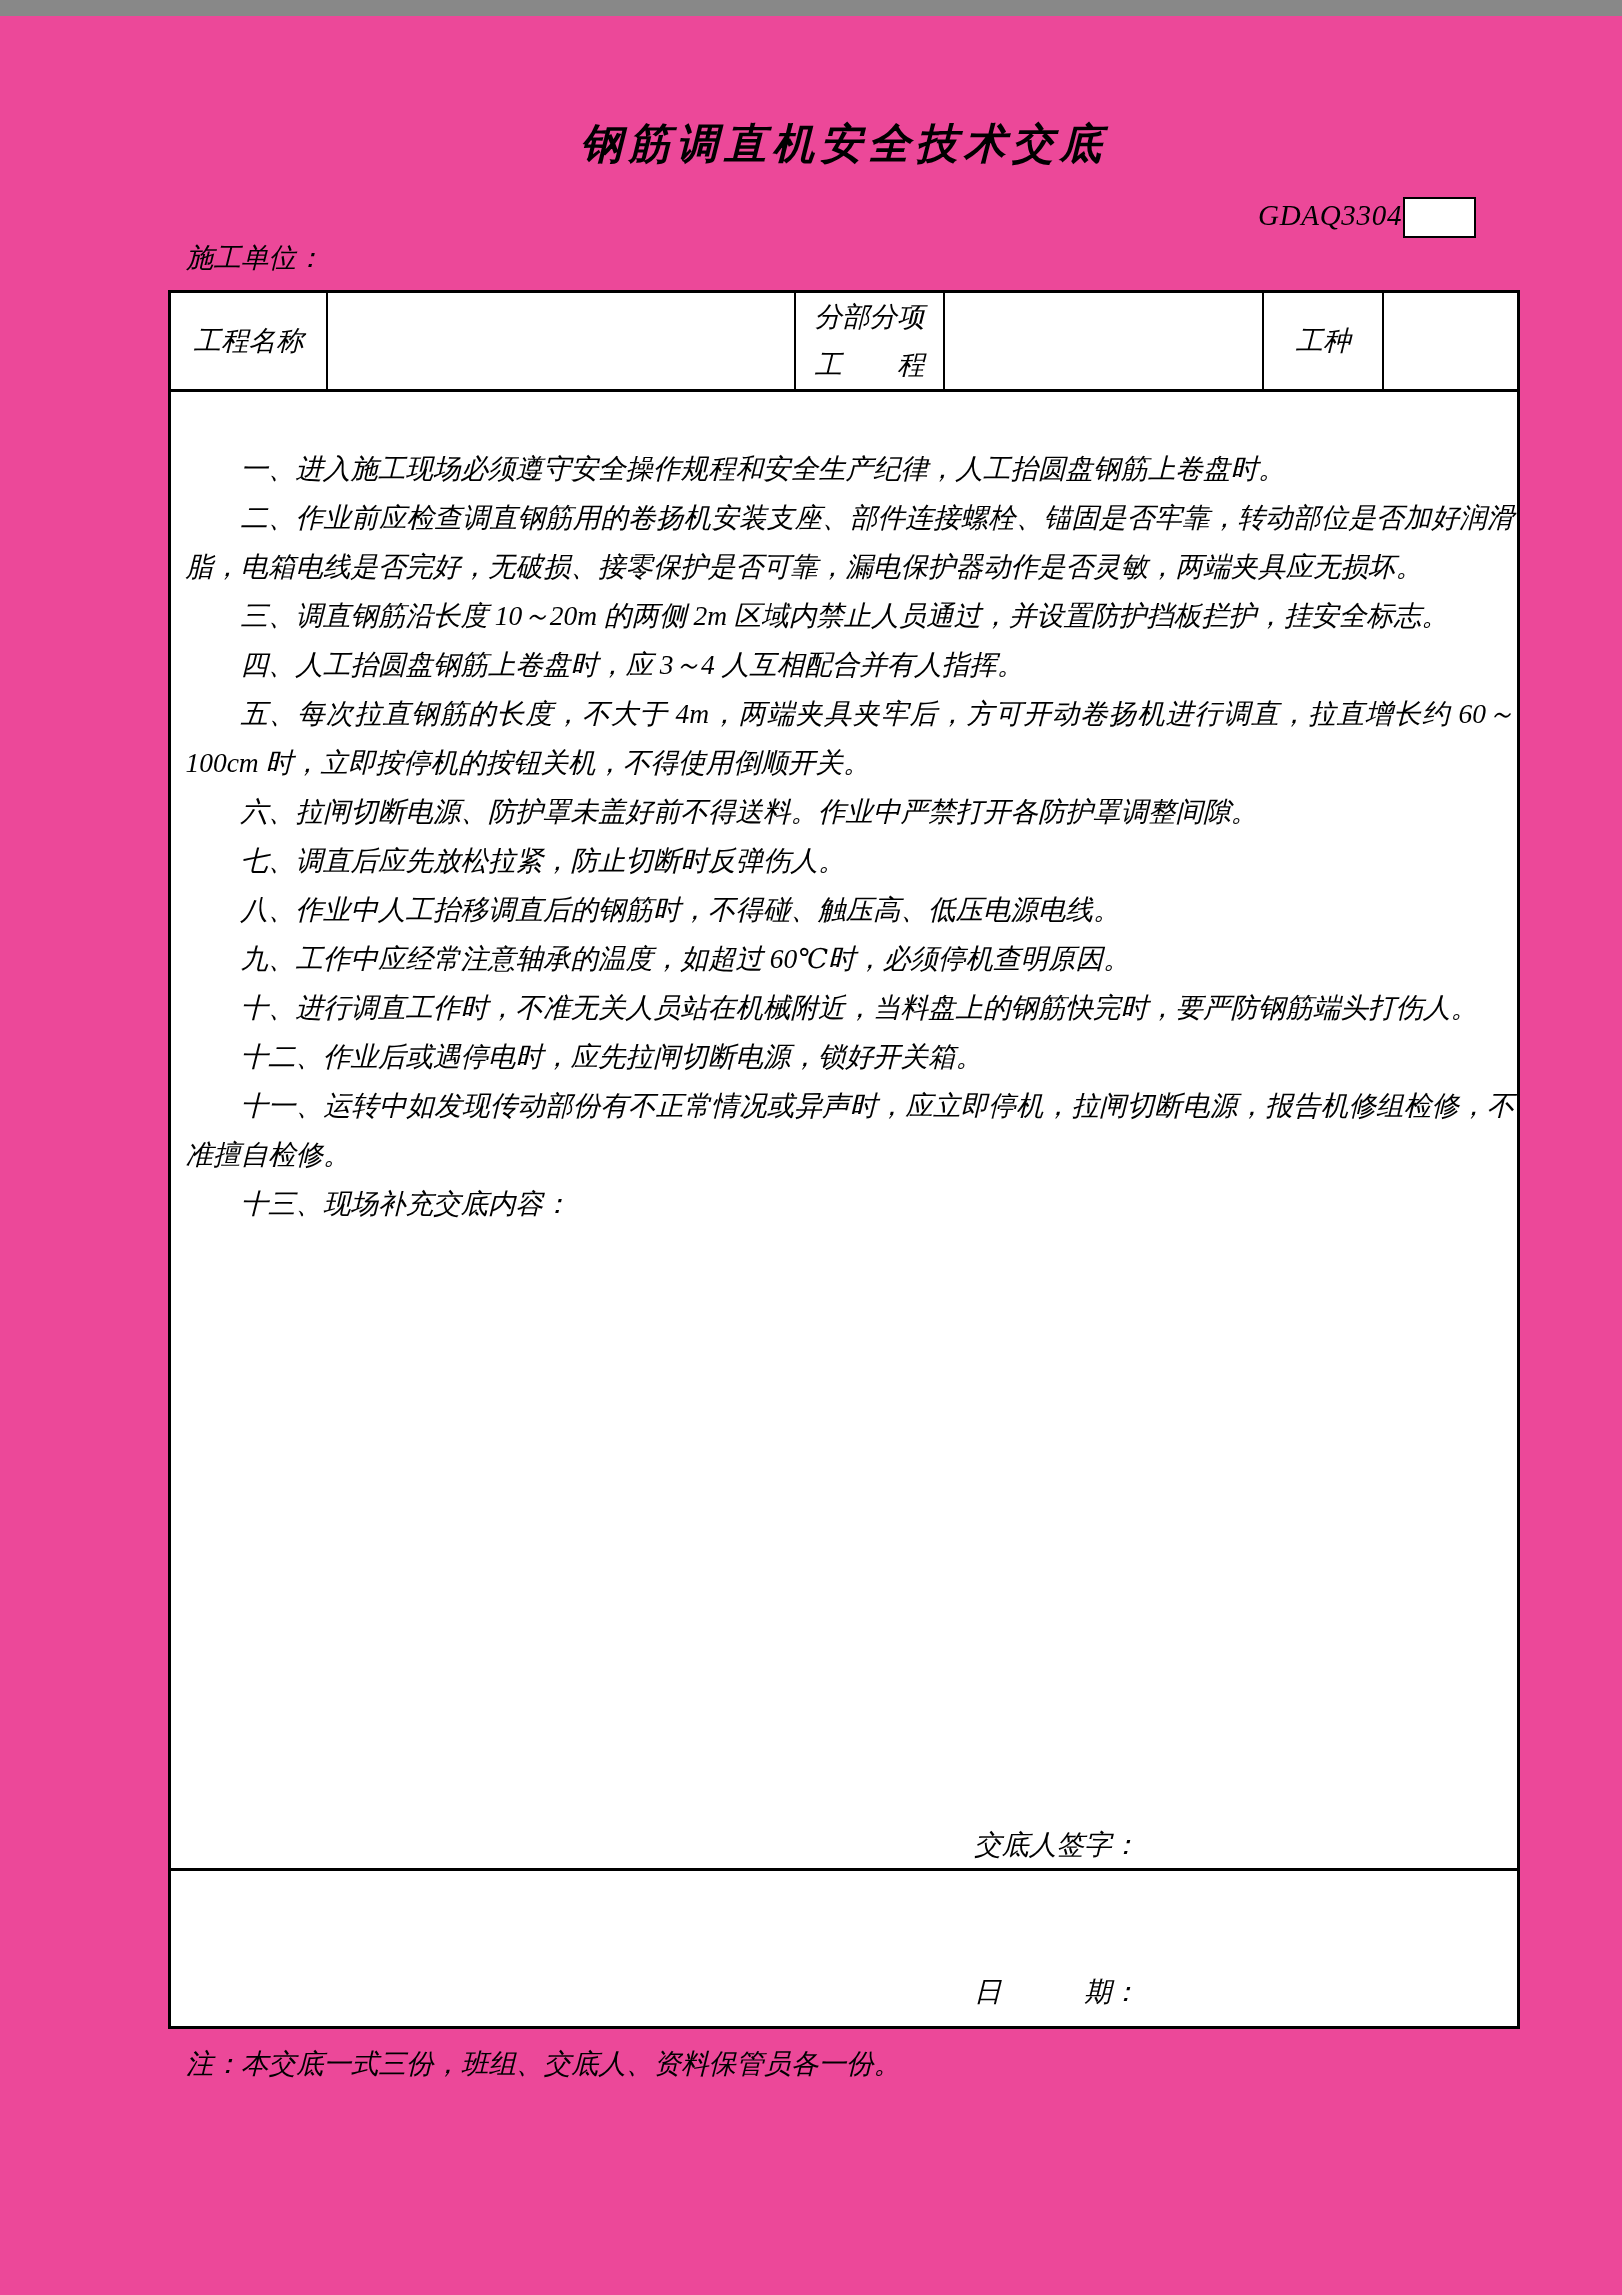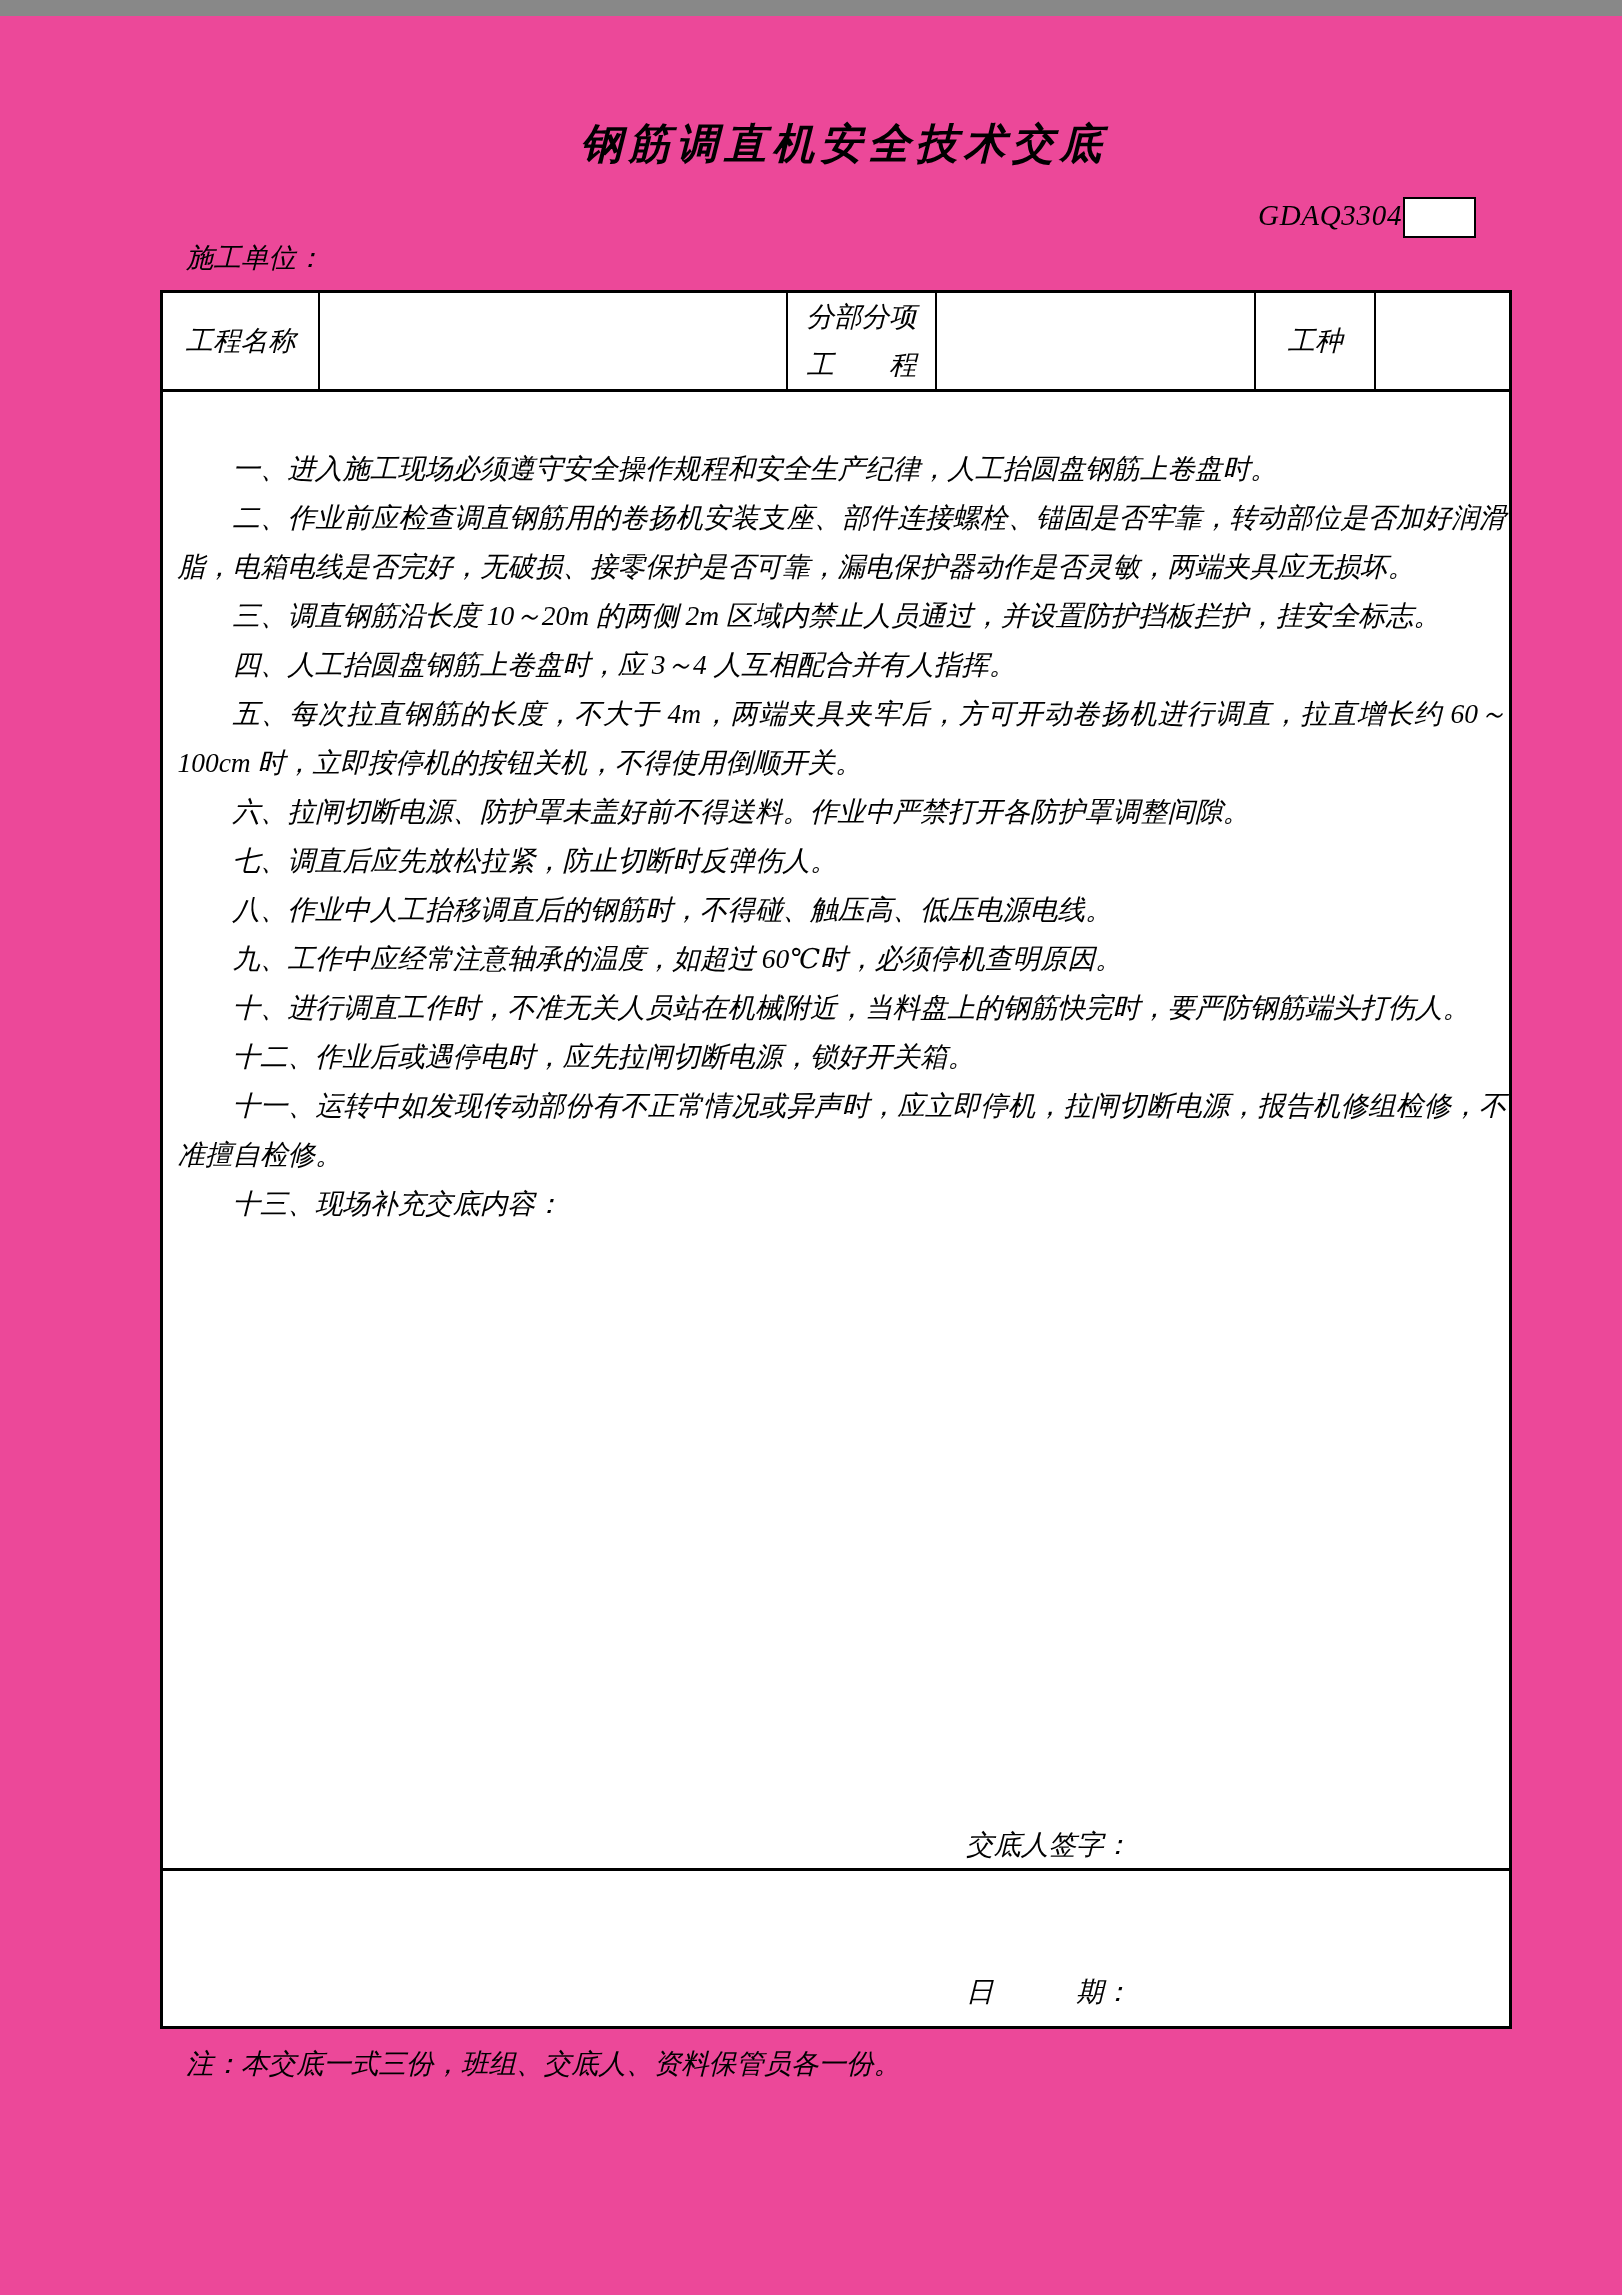--- a/index.html
+++ b/index.html
@@ -40,21 +40,21 @@
     background:#fff;
   }
   .unit-label{
     position:absolute;
     left:186px;top:225px;
     font-size:27.5px;
     line-height:1.2;
   }
   .main-table{
     position:absolute;
-    left:160px;top:274px;
+    left:168px;top:274px;
     width:1352px;height:1739px;
     border:3.9px solid #000;
     box-sizing:border-box;
     background:#fff;
   }
   .row-header{
     display:flex;
     height:96px;
     border-bottom:3.3px solid #000;
     box-sizing:content-box;

